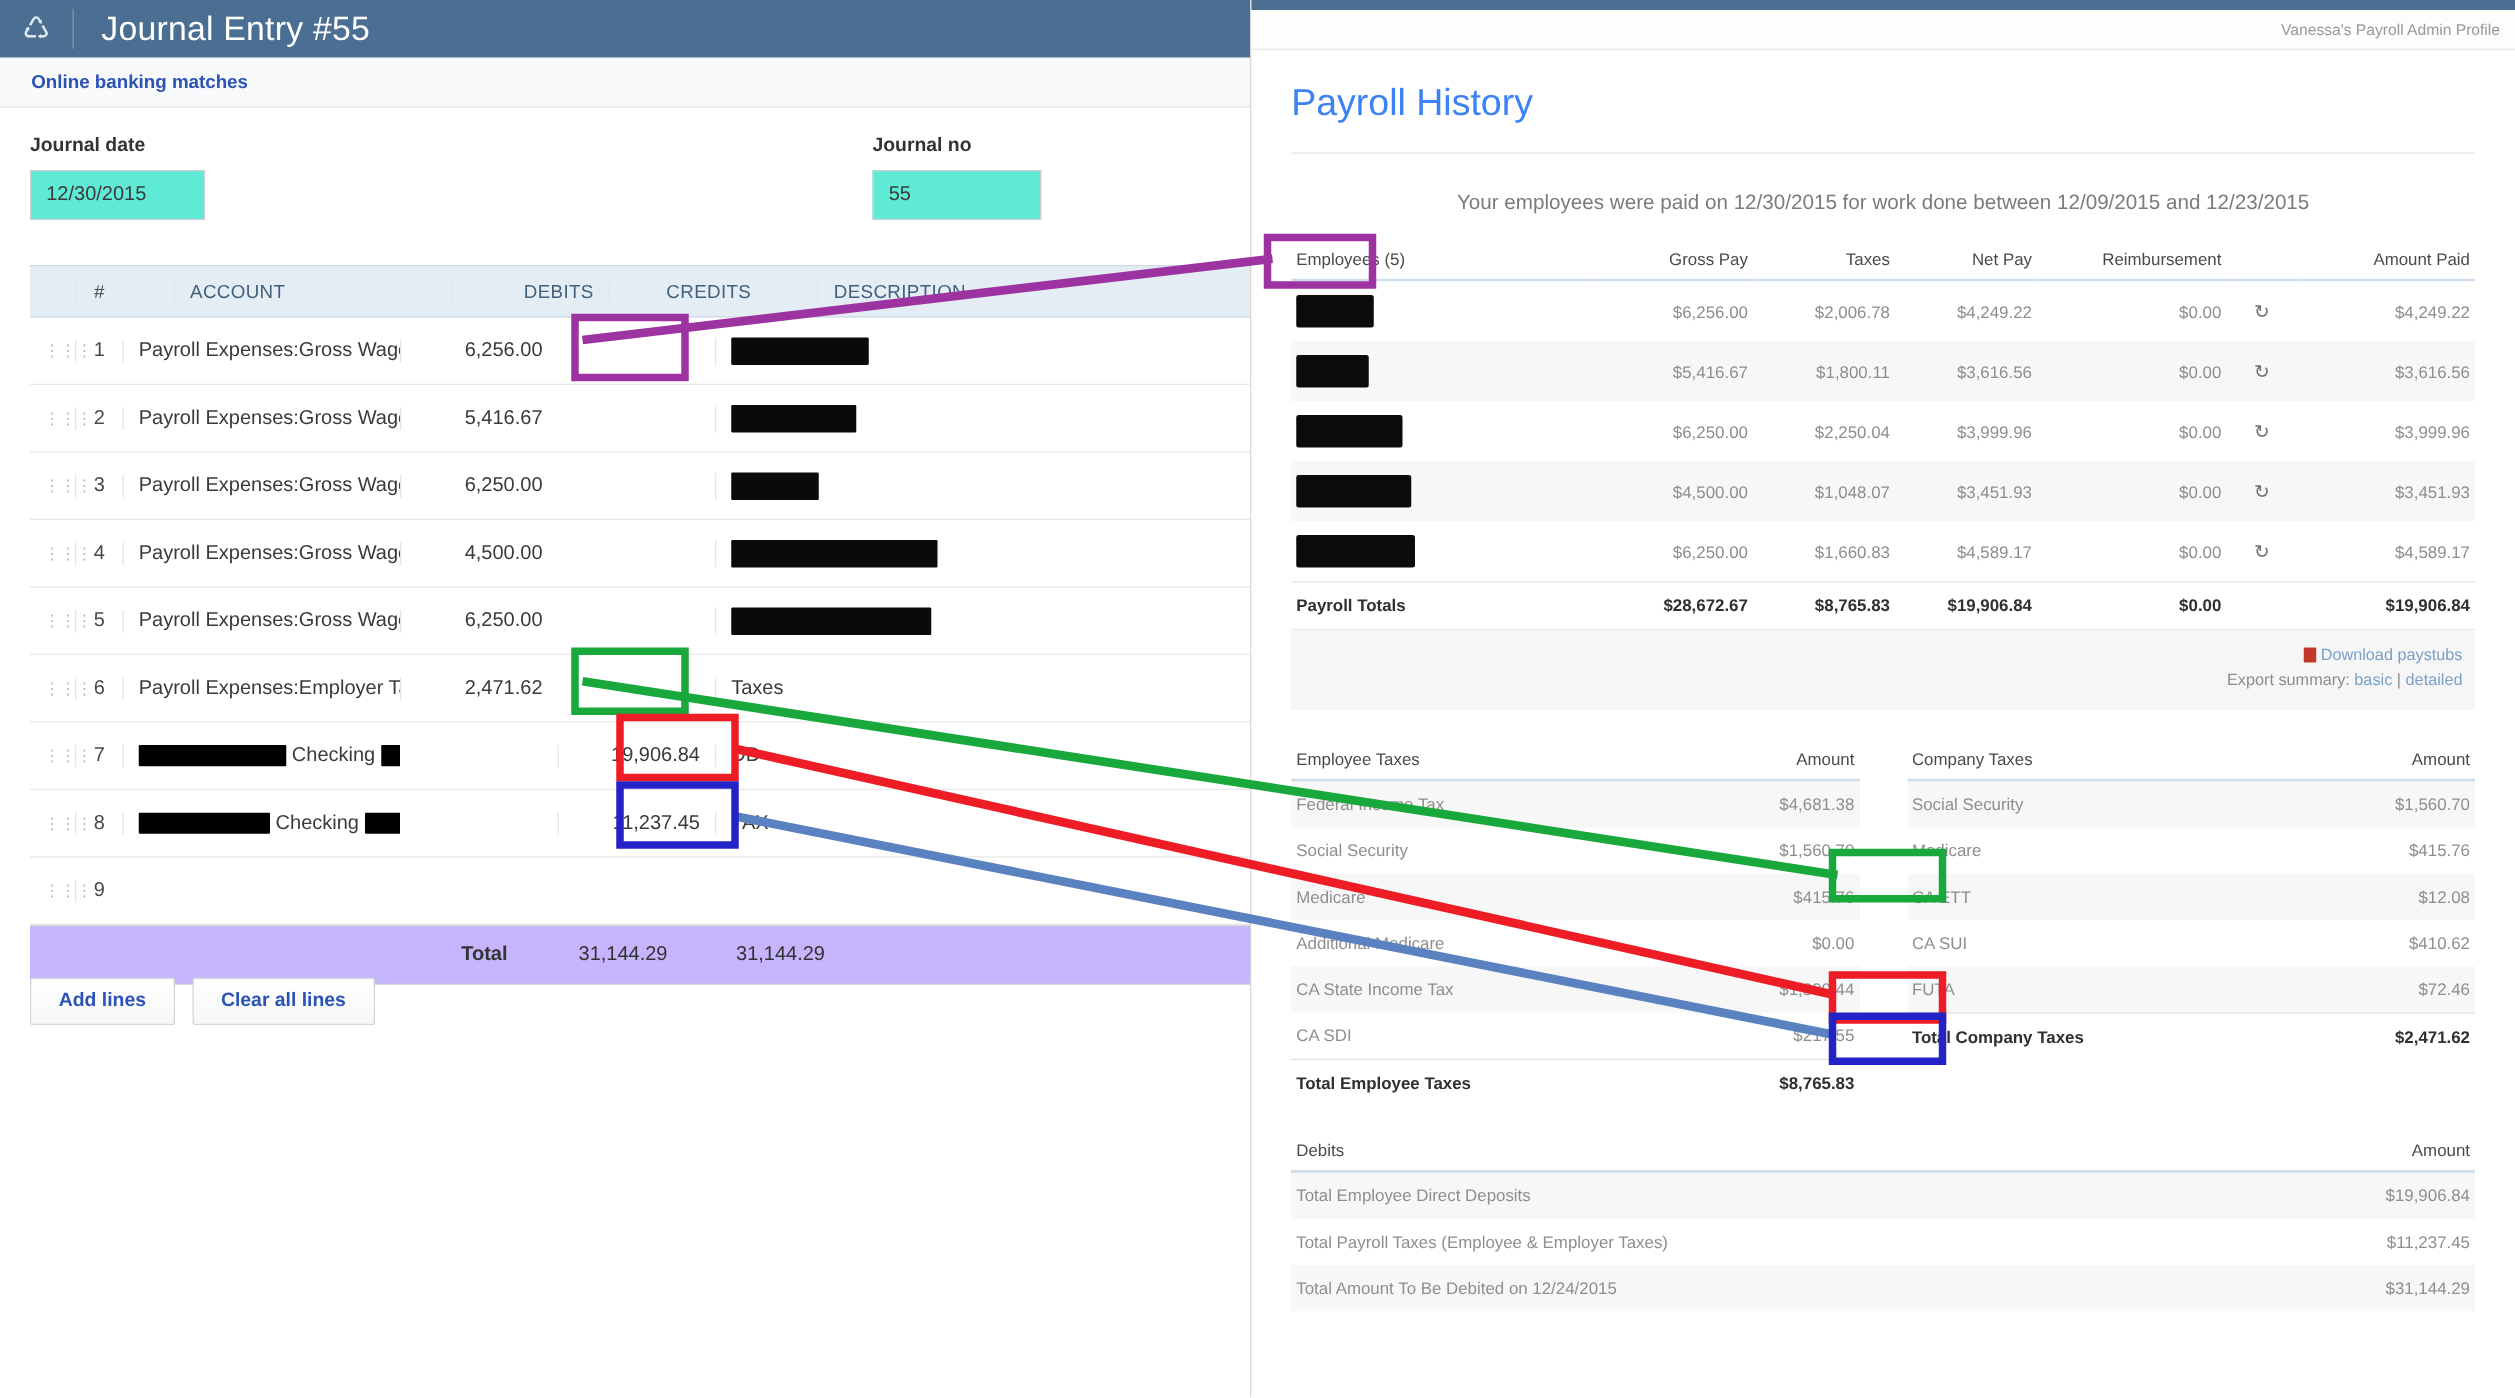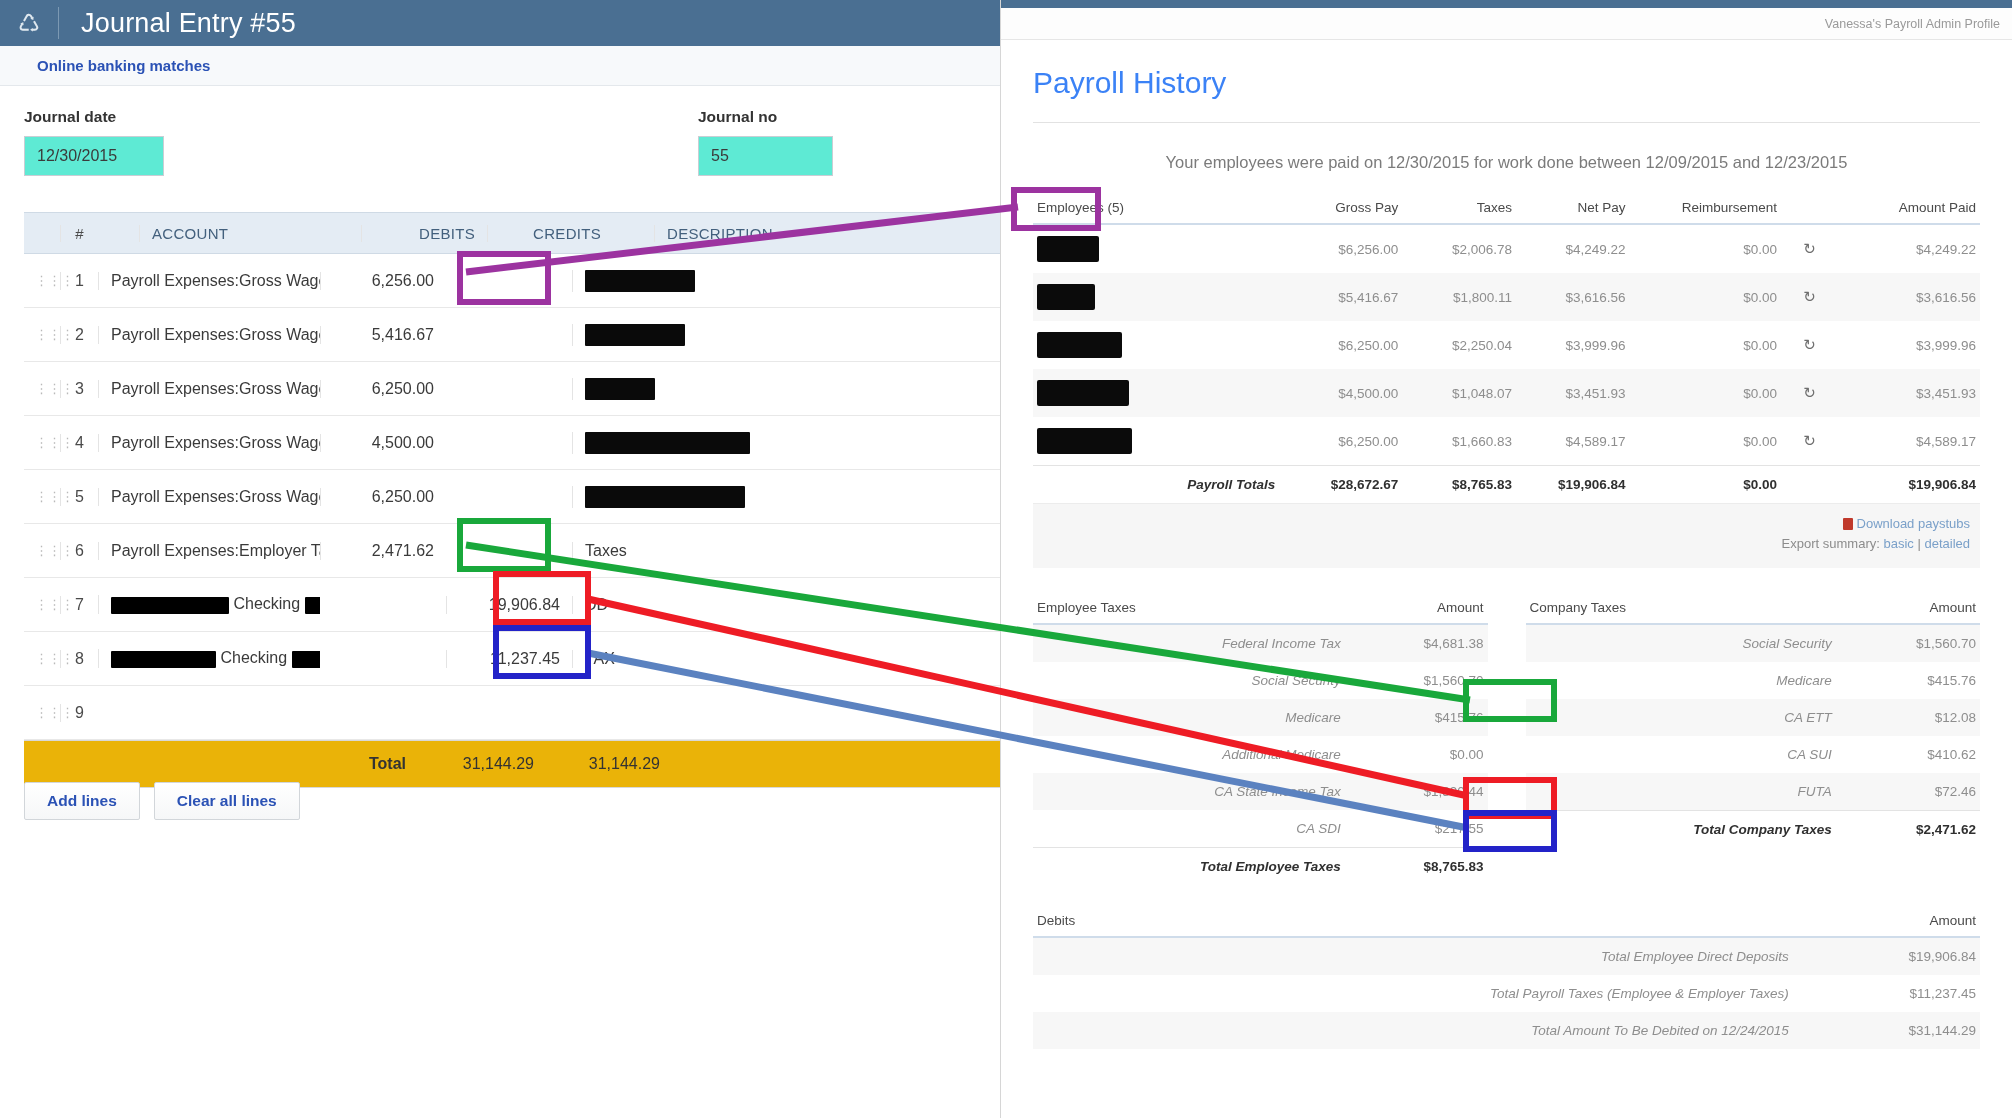--- a/index.html
+++ b/index.html
@@ -30,21 +30,21 @@
   }
   .qbo-title {
     font-size: 27px; font-weight: 400; padding-left: 22px; letter-spacing: .2px;
     white-space: nowrap;
   }
   .qbo-subbar {
     height: 40px; background: #f7f9fb; border-bottom: 1px solid #e4e8ec;
     display: flex; align-items: center; padding-left: 25px;
   }
   .qbo-subbar a {
-    color: #2b52b5; font-size: 15px; font-weight: bold; text-decoration: none; margin-left: 12px;
+    color: #2b52b5; font-size: 15px; font-weight: bold; text-decoration: none;
   }
 
   .fields-row { position: relative; height: 116px; }
   .field-block { position: absolute; }
   .field-label {
     font-size: 15.5px; font-weight: bold; color: #333; margin-bottom: 10px;
     white-space: nowrap;
   }
   .field-input {
     border: 1px solid #c9ced4; background: #5eead4; height: 40px; width: 140px;
@@ -71,21 +71,21 @@
   .c-handle .dots { display: inline-block; width: 14px; }
   .c-num    { width: 38px; text-align: center; color: #4a4a4a; }
   .c-acct   { width: 222px; padding-left: 12px; white-space: nowrap; overflow: hidden; }
   .c-deb    { width: 126px; text-align: right; padding-right: 12px; }
   .c-cre    { width: 126px; text-align: right; padding-right: 12px; }
   .c-desc   { width: 300px; padding-left: 12px; position: relative; white-space: nowrap; }
   .je-head .c-acct, .je-head .c-desc { padding-left: 12px; margin-left: 41px; }
   .je-head .c-deb, .je-head .c-cre { padding-right: 12px; }
   .vline { border-left: 1px solid #e4e4e4; }
   .je-total {
-    display: flex; height: 48px; align-items: center; background: #eab308;
+    display: flex; height: 48px; align-items: center; background: #c4b5fd;
     border-top: 1px solid #d8d8d8; border-bottom: 1px solid #d8d8d8;
     font-size: 16px; color: #333;
   }
   .je-total .t-label { width: 396px; text-align: right; padding-right: 14px; font-weight: bold; }
   .je-total .t-val   { width: 126px; text-align: right; padding-right: 12px; }
 
   .btn-row { position: absolute; left: 24px; top: 782px; display: flex; gap: 14px; font-weight: bold; }
   .lbtn {
     border: 1px solid #d2d6da; background: linear-gradient(#ffffff,#f6f7f8);
     color: #2b52b5; font-size: 15.5px; padding: 9px 22px; border-radius: 2px;
@@ -119,21 +119,21 @@
   table.ph-tbl { width: 100%; border-collapse: collapse; }
   table.ph-tbl th {
     font-size: 13.5px; font-weight: normal; color: #4a4a4a;
     padding: 6px 4px 8px 4px; text-align: right; white-space: nowrap;
   }
   table.ph-tbl th.lft { text-align: left; }
   table.ph-tbl thead tr { border-bottom: 2px solid #cfdcea; }
   table.ph-tbl td {
     font-size: 13.5px; color: #8e8e8e; padding: 11px 4px; text-align: right; white-space: nowrap;
   }
-  table.ph-tbl td.lft { text-align: right; font-style: italic; }
+  table.ph-tbl td.lft { text-align: left; }
   table.ph-tbl tbody tr.alt { background: #f7f7f7; }
   tr.totals td { color: #303030; font-weight: bold; border-top: 1px solid #e3e3e3; }
   .emp-cell { height: 30px; }
   .emp-bar { display:block; background:#0b0b0b; height: 26px; border-radius:2px; }
   .rot-icon { font-size: 15px; color: #6f6f6f; display:inline-block; }
 
   .dl-box { background: #f6f6f6; border-top: 1px solid #ececec; padding: 10px 10px 14px 10px; text-align: right; }
   .dl-line { font-size: 13px; color: #8c8c8c; line-height: 20px; }
   .dl-line a { color: #7aa0c9; text-decoration: none; }
   .pdf-ico { display:inline-block; width:10px; height:12px; background:#c0392b; vertical-align:-2px; margin-right:4px; border-radius:1px;}

